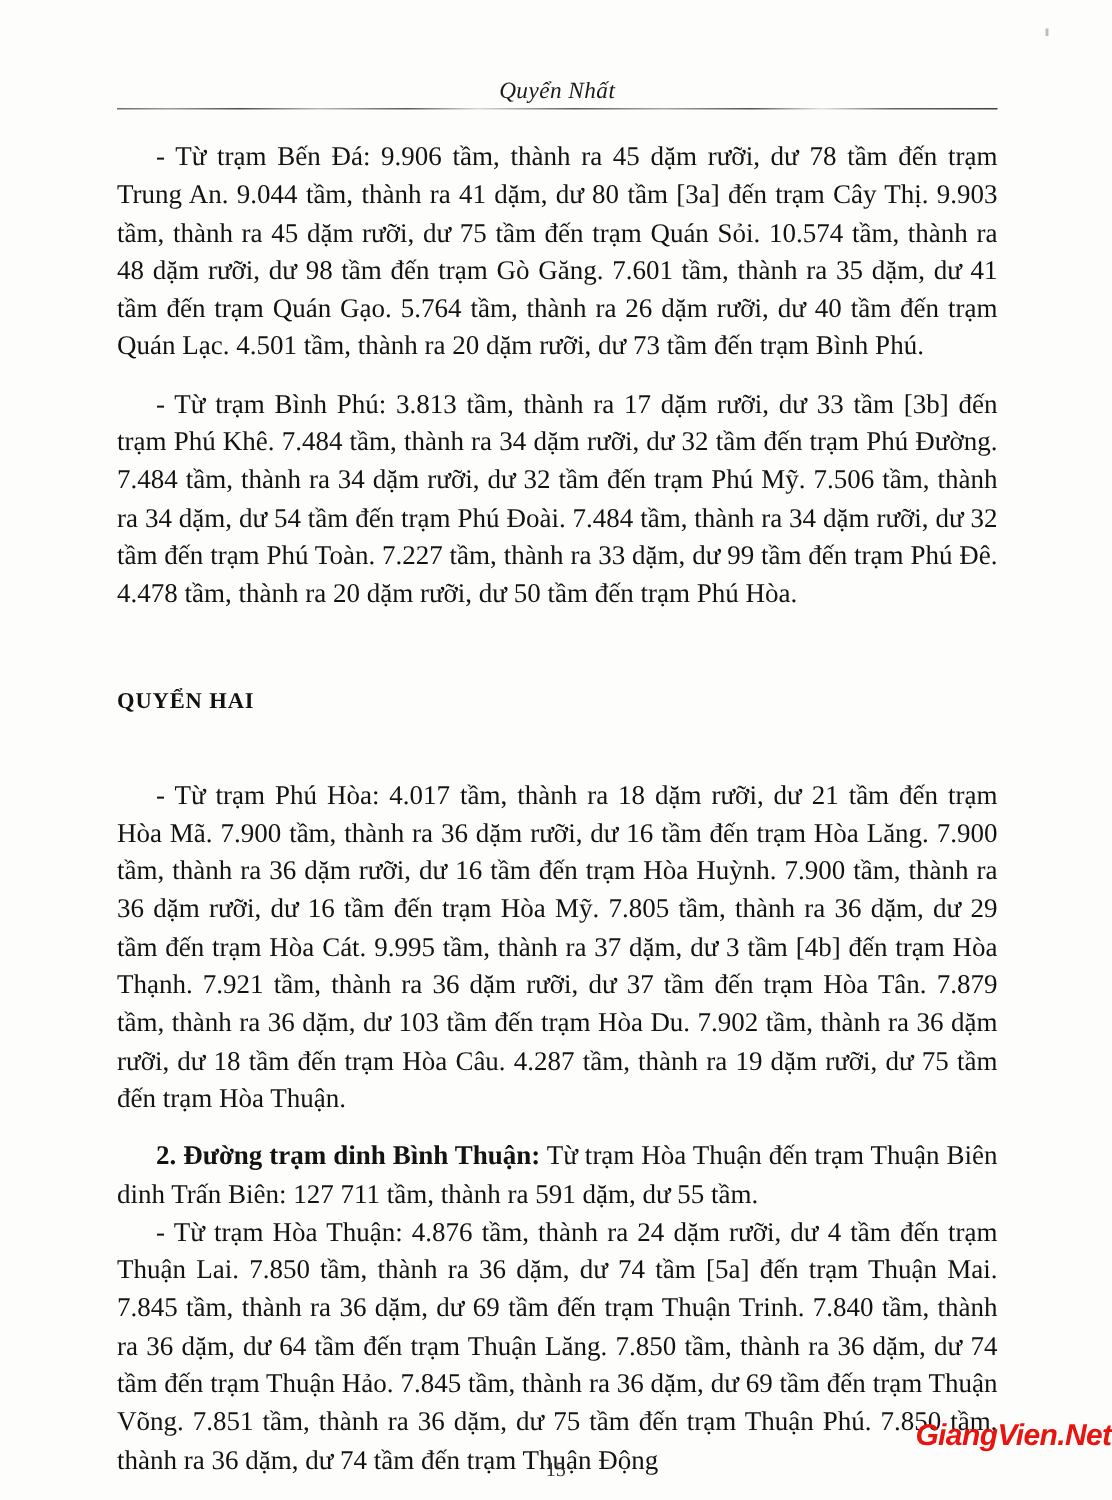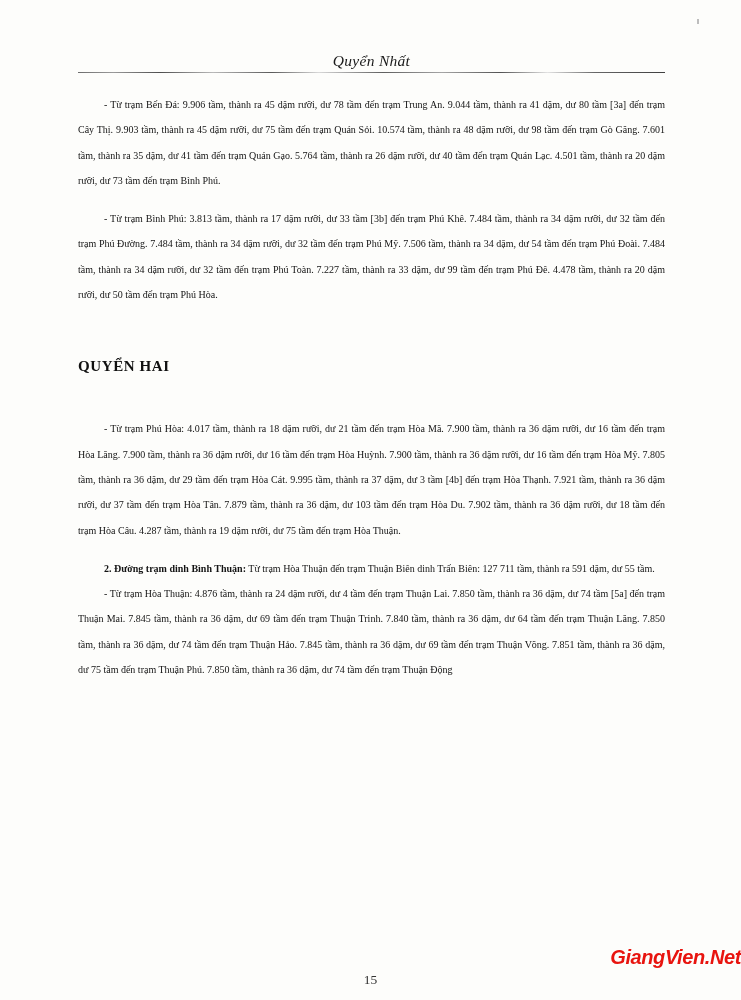--- a/index.html
+++ b/index.html
@@ -59,21 +59,21 @@
   .body-block {
     position: absolute;
     left: 0;
     top: 92px;
     width: 587px;
   }
   p.para {
     margin: 0;
     text-align: justify;
     text-justify: inter-word;
-    font-size: 10px;
+    font-size: 18px;
     line-height: 25.3px;
     text-indent: 26px;
     color: #131313;
     hyphens: none;
   }
   .bold {
     font-weight: bold;
   }
   
   .volume-heading {

